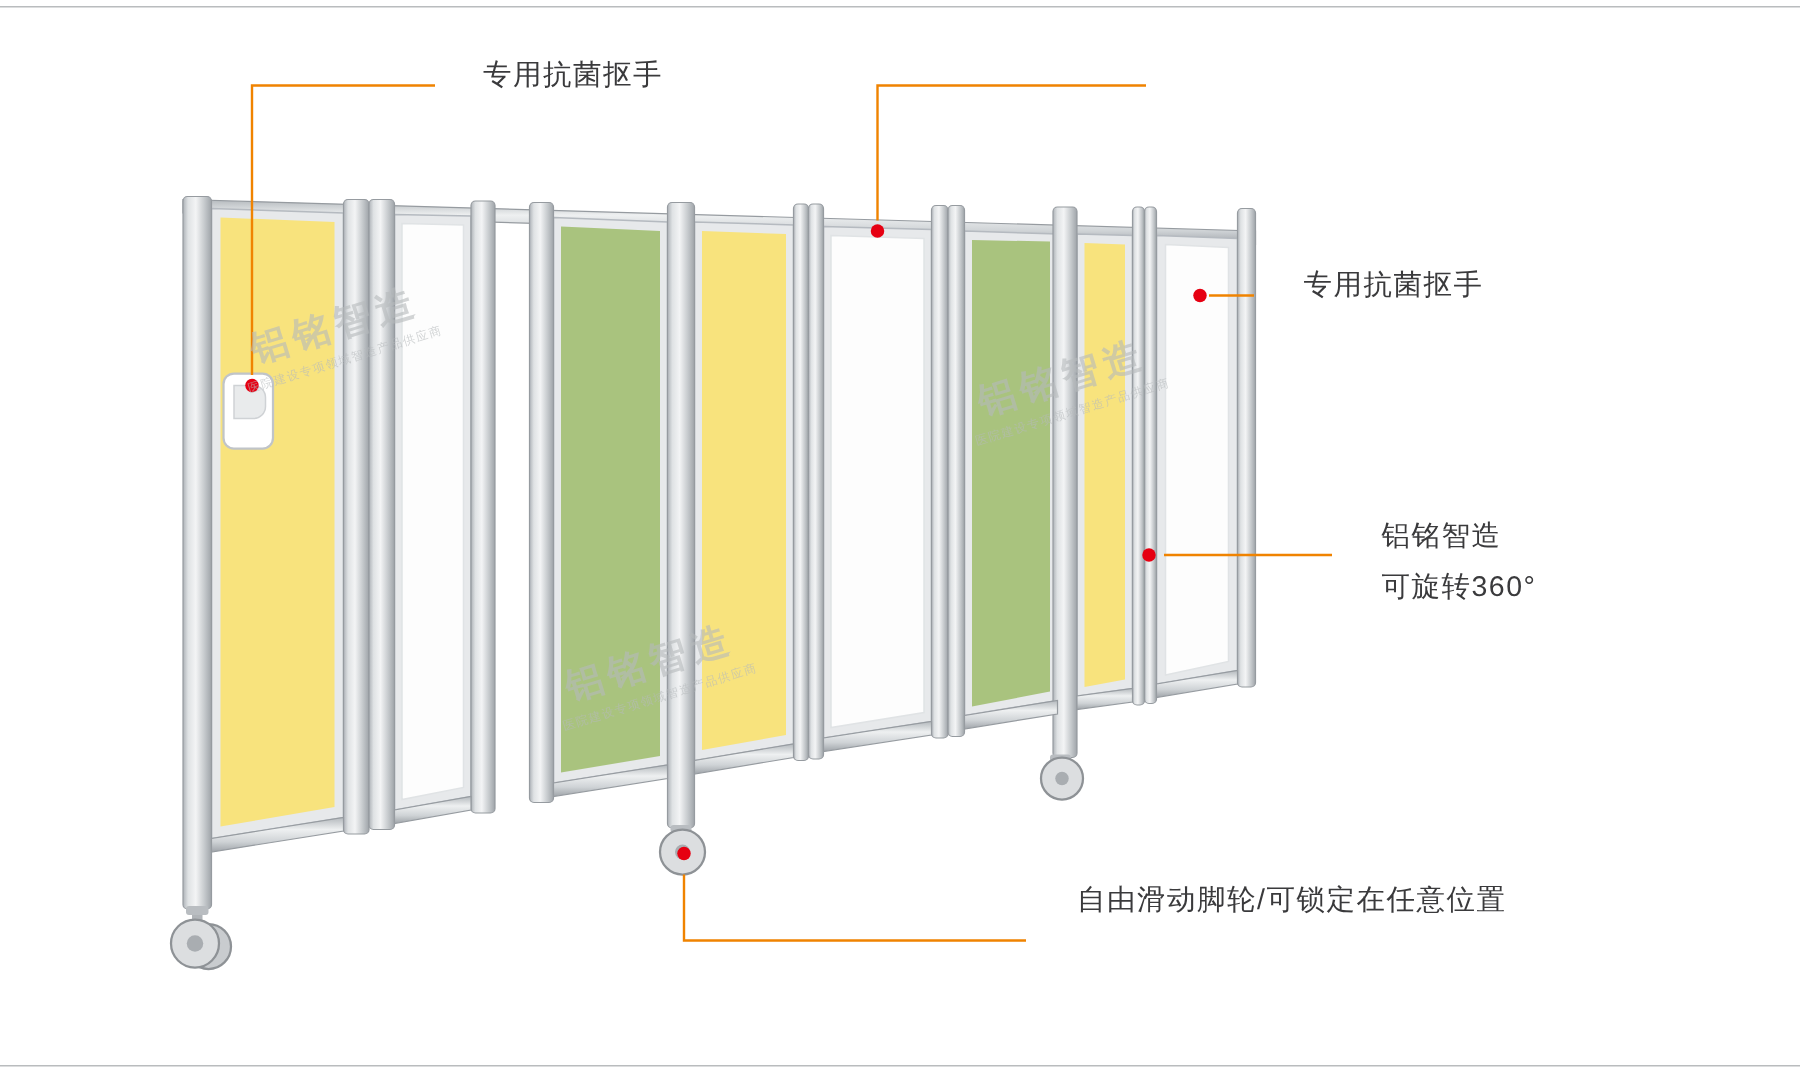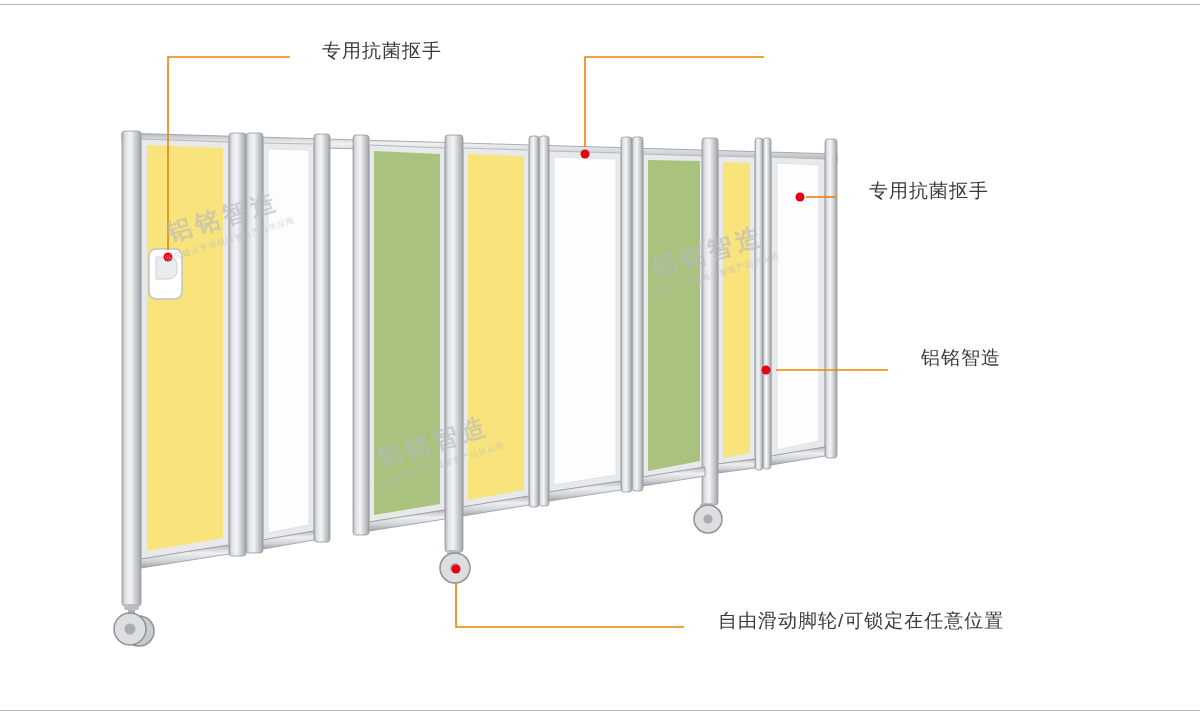--- a/index.html
+++ b/index.html
@@ -171,17 +171,18 @@
     <div class="wm-sub">医院建设专项领域智造产品供应商</div>
   </div>
 
   <div class="callout-label" style="left:296px; top:40px;">专用抗菌抠手</div>
 
 
   <div class="callout-label" style="left:843px; top:180px;">专用抗菌抠手</div>
 
   <div class="callout-label hinge-label" style="left:895px; top:341px;">
     <div>铝铭智造</div>
+    <div>可旋转360°</div>
   </div>
 
-  <div class="callout-label" style="left:692px; top:610px;">自由滑动脚轮/可锁定在任意位置</div>
+  <div class="callout-label" style="left:692px; top:590px;">自由滑动脚轮/可锁定在任意位置</div>
 
 </div>
 
 </body></html>

